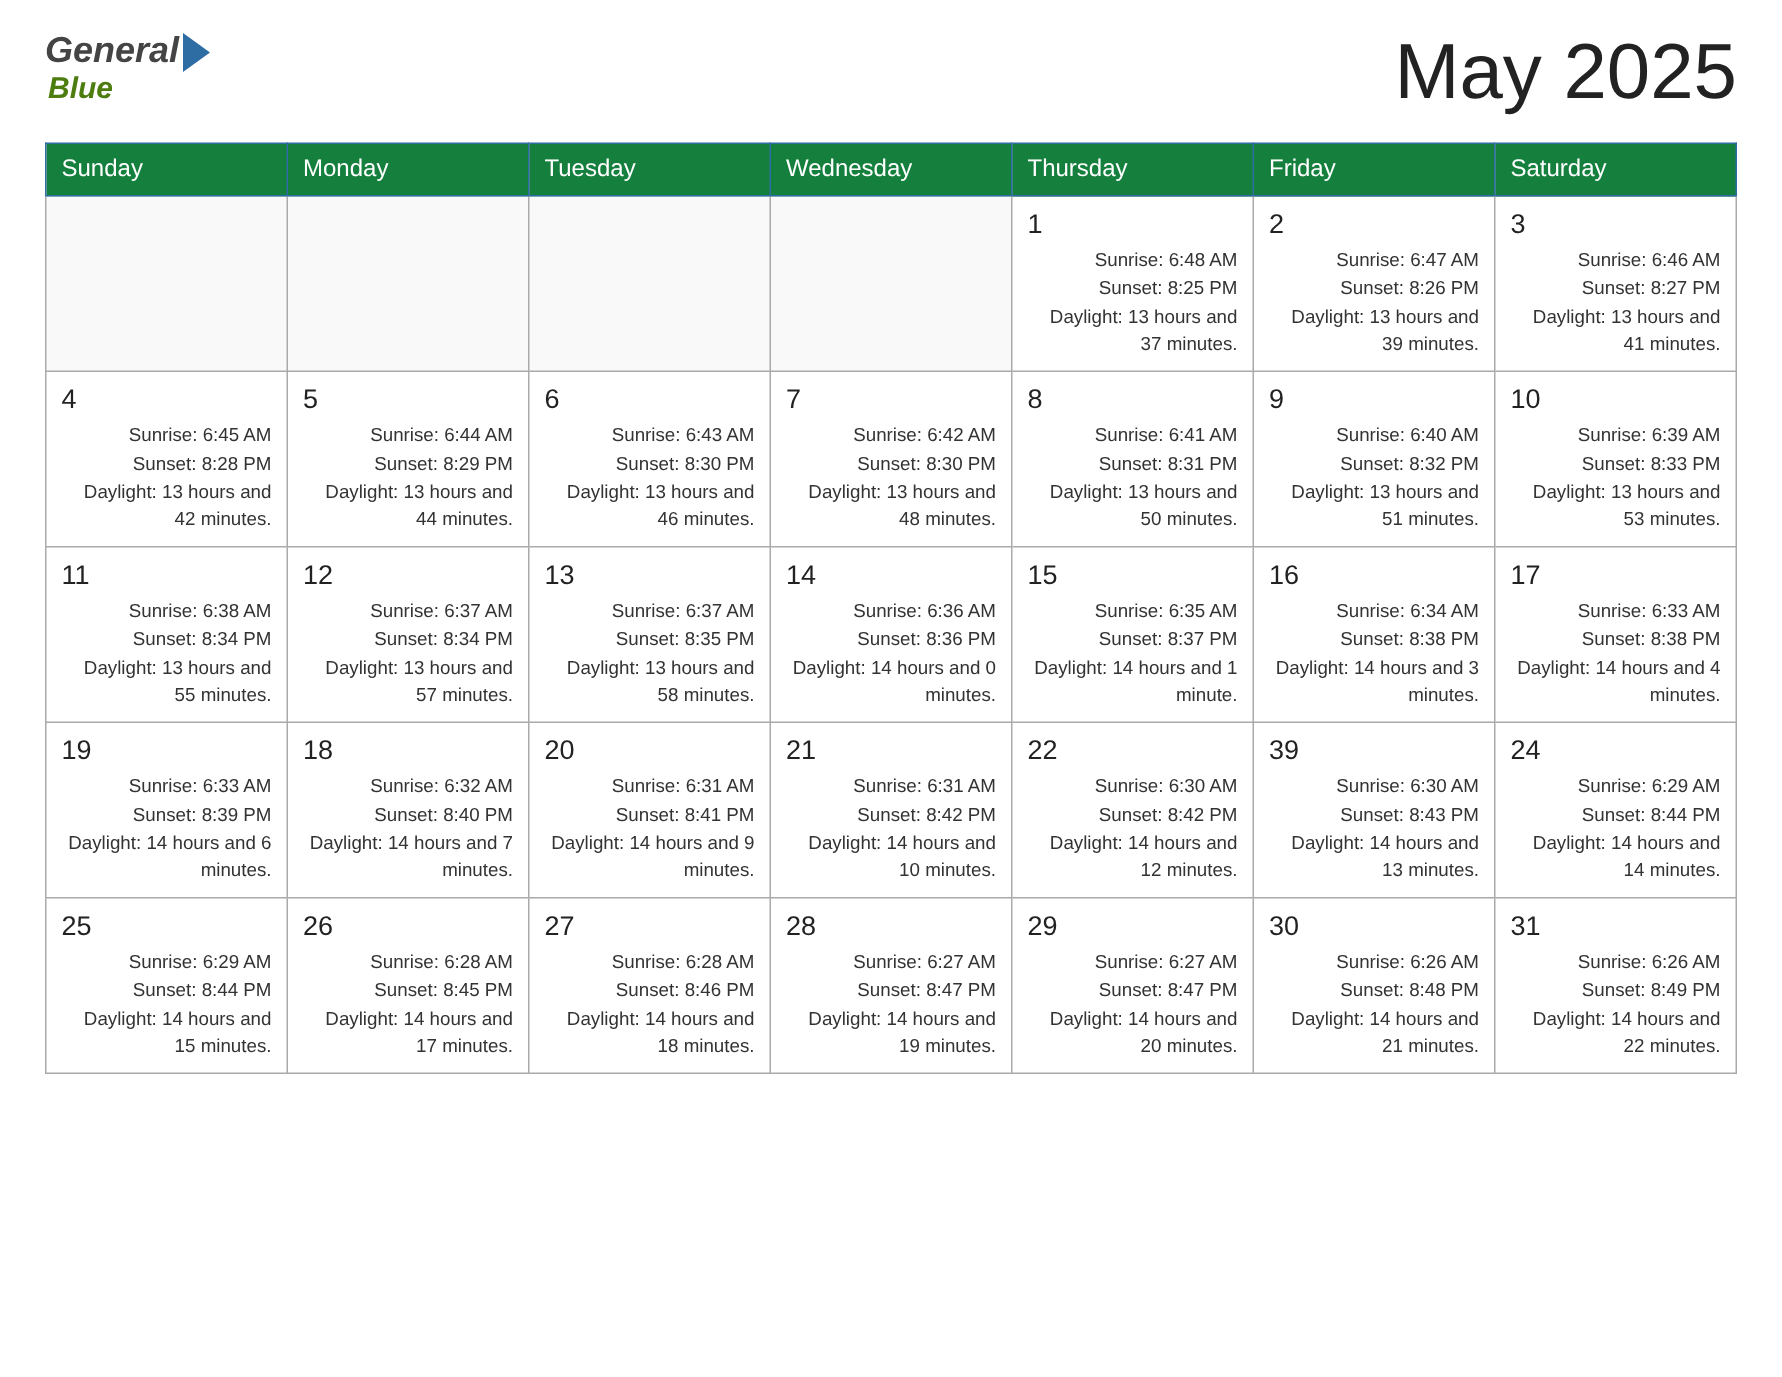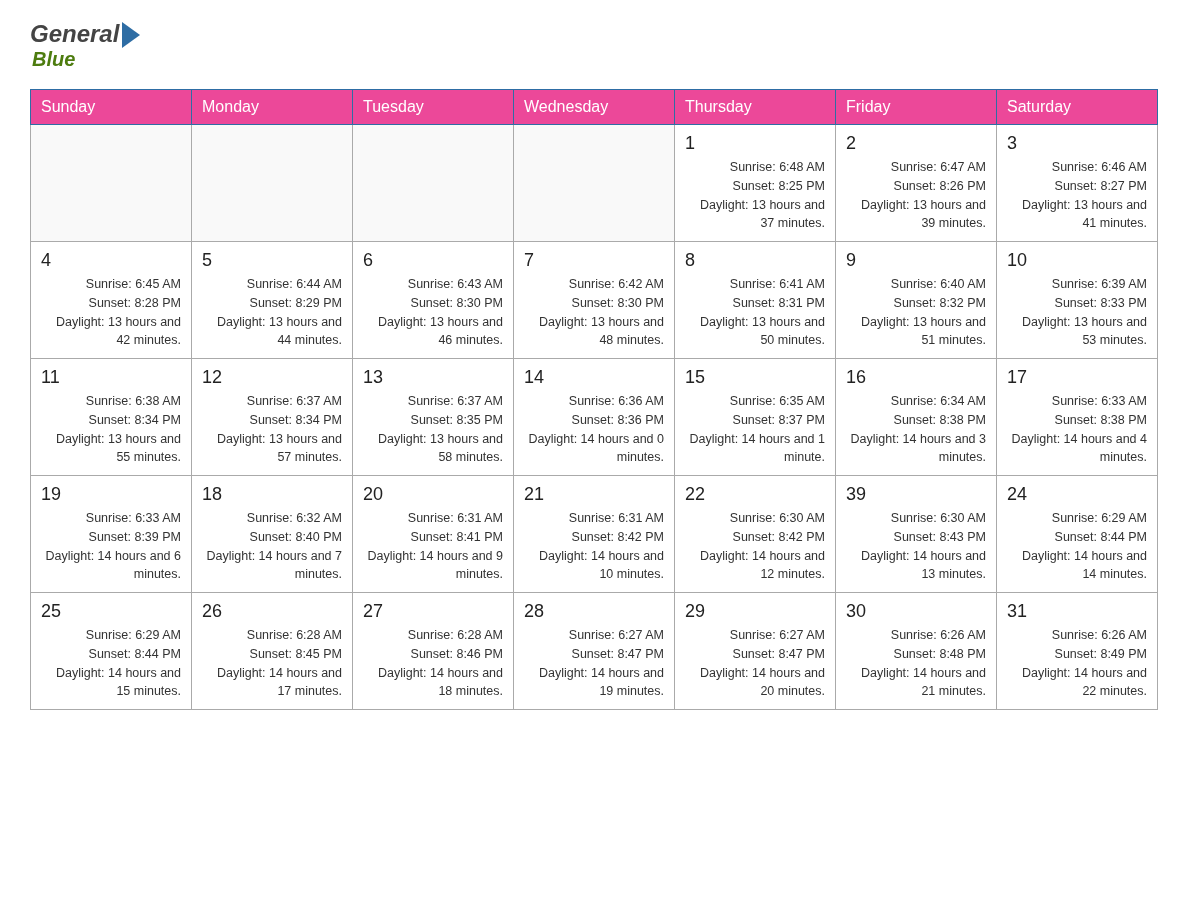--- a/index.html
+++ b/index.html
@@ -37,21 +37,21 @@
     .location-title {
       font-size: 20px;
       color: #444;
       margin-top: 4px;
     }
     .calendar {
       width: 100%;
       border-collapse: collapse;
     }
     .calendar th {
-      background-color: #ec4899;
+      background-color: #15803d;
       color: #fff;
       padding: 8px 10px;
       text-align: left;
       font-size: 16px;
       font-weight: normal;
       border: 1px solid #2e6da4;
     }
     .calendar td {
       border: 1px solid #aaa;
       vertical-align: top;
@@ -112,20 +112,21 @@
   <div class="logo-img-area">
     <div class="logo-block">
       <div class="logo-row1">
         <span class="general-text">General</span>
         <span class="arrow-right"></span>
       </div>
       <span class="blue-text" style="margin-left:2px;">Blue</span>
     </div>
   </div>
   <div class="title-block">
+    <div class="month-title">May 2025</div>
   </div>
 </div>
 
 <table class="calendar">
   <thead>
     <tr>
     <th>Sunday</th>
         <th>Monday</th>
         <th>Tuesday</th>
         <th>Wednesday</th>

